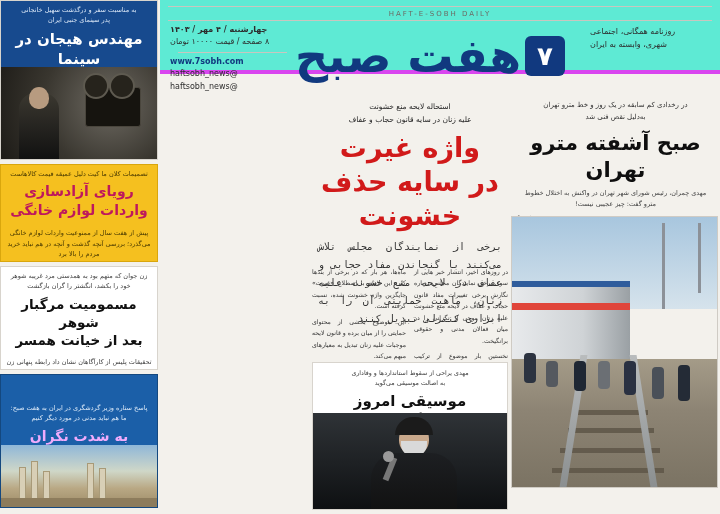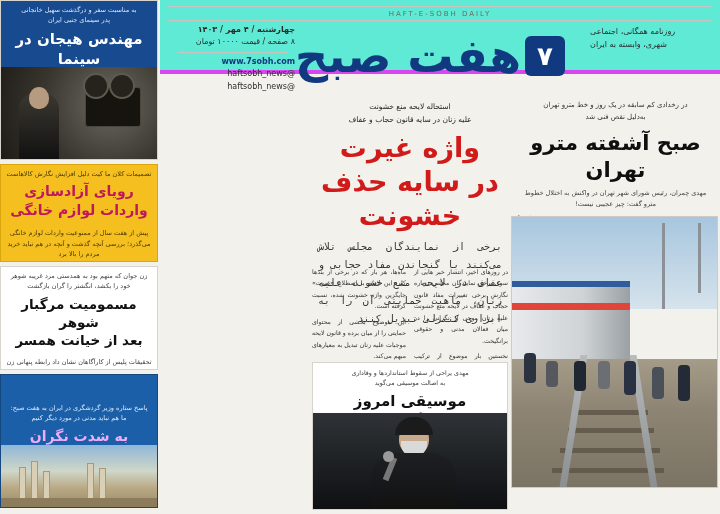--- a/index.html
+++ b/index.html
@@ -72,21 +72,21 @@
     text-align: center;
     margin-left: 4px;
     vertical-align: middle;
     font-weight: bold;
   }
   .mast-left {
     position: absolute;
     top: 24px;
     left: 10px;
     width: 125px;
-    text-align: right;
+    text-align: left;
     font-size: 8px;
     color: #2c2c2c;
     line-height: 1.55;
   }
   .mast-left .bold { font-weight: bold; }
   .mast-left .blue { color: #11397f; }
   .mast-left .sep {
     border-top: 1px solid #c9c6bf;
     margin: 3px 8px;
   }
@@ -444,21 +444,21 @@
       <div class="photo-cinema">
         <div class="cinema-cam"></div>
         <div class="cinema-reel r1"></div>
         <div class="cinema-reel r2"></div>
         <div class="cinema-man"></div>
         <div class="cinema-head"></div>
       </div>
     </div>
 
     <div class="rail-card c2">
-      <div class="card-kicker">تصمیمات کلان ما کیت دلیل افزایش نگارش کالاهاست</div>
+      <div class="card-kicker">تصمیمات کلان ما کیت دلیل عمیقه قیمت کالاهاست</div>
       <div class="card-title" style="white-space: pre-line;">رویای آزادسازی
 واردات لوازم خانگی</div>
       <div class="card-kicker">پیش از هفت سال از ممنوعیت واردات لوازم خانگی می‌گذرد؛ بررسی آنچه گذشت و آنچه در هم نباید خرید مردم را بالا برد</div>
 
     </div>
 
     <div class="rail-card c3">
       <div class="card-kicker">زن جوان که متهم بود به همدستی مرد غریبه شوهر خود را بکشد، انگشتر را گران بازگشت</div>
       <div class="card-title" style="white-space: pre-line;">مسمومیت مرگبار شوهر
 بعد از خیانت همسر</div>

